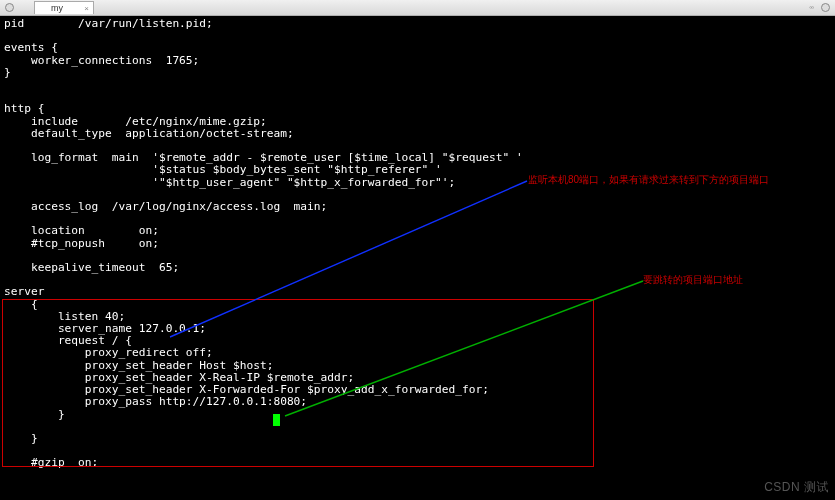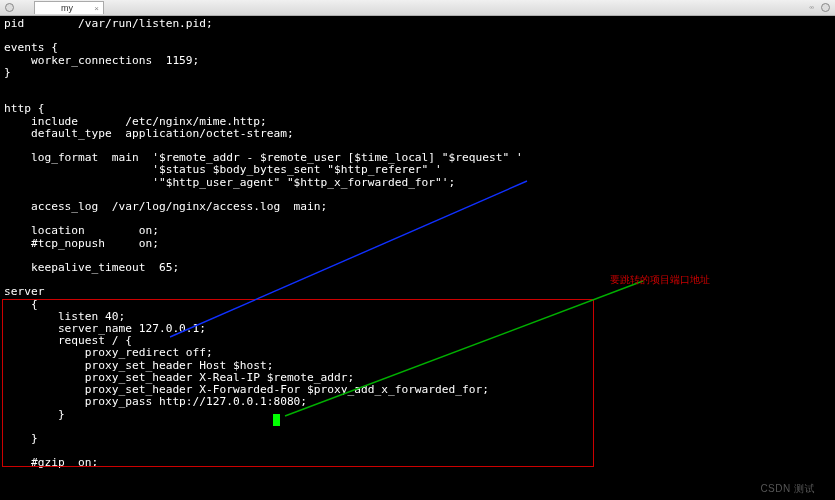--- a/index.html
+++ b/index.html
@@ -21,21 +21,21 @@
     background: #ddd;
     margin-left: 5px;
   }
   .window-dot.right { position: absolute; right: 5px; }
   .tab {
     height: 13px;
     background: #fff;
     border: 1px solid #aaa;
     border-bottom: none;
     margin-left: 20px;
-    padding: 0 30px 0 26px;
+    padding: 0 30px 0 16px;
     font-size: 9px;
     line-height: 12px;
     color: #333;
     position: relative;
   }
   .tab-close {
     position: absolute;
     right: 4px; top: 1px;
     font-size: 8px;
     color: #888;
@@ -76,22 +76,22 @@
   }
   .overlay { position: absolute; top:0; left:0; pointer-events:none; }
   .cursor-block {
     position: absolute;
     width: 7px; height: 12px;
     background: #0f0;
     mix-blend-mode: screen;
   }
   .watermark {
     position: absolute;
-    right: 20px; bottom: 4px;
-    font-size: 10px;
+    right: 6px; bottom: 4px;
+    font-size: 12px;
     color: #555;
     letter-spacing: 0.5px;
   }
 </style>
 </head>
 <body>
 
 <div class="titlebar">
   <div class="window-dot"></div>
   <div class="tab">
@@ -100,26 +100,26 @@
   </div>
   <span class="menu-icon">◦◦</span>
   <div class="window-dot right"></div>
 </div>
 
 <div class="terminal">
 
 <pre class="code"><span>pid        /var/run/listen.pid;</span>
 <span></span>
 <span>events {</span>
-<span>    worker_connections  1159;</span>
+<span>    worker_connections  1765;</span>
 <span>}</span>
 <span></span>
 <span></span>
 <span>http {</span>
-<span>    include       /etc/nginx/mime.http;</span>
+<span>    include       /etc/nginx/mime.gzip;</span>
 <span>    default_type  application/octet-stream;</span>
 <span></span>
 <span>    log_format  main  '$remote_addr - $remote_user [$time_local] "$request" '</span>
 <span>                      '$status $body_bytes_sent "$http_referer" '</span>
 <span>                      '"$http_user_agent" "$http_x_forwarded_for"';</span>
 <span></span>
 <span>    access_log  /var/log/nginx/access.log  main;</span>
 <span></span>
 <span>    location        on;</span>
 <span>    #tcp_nopush     on;</span>
@@ -145,16 +145,17 @@
 
   <div class="box" style="left:2px;top:283px;width:592px;height:168px;"></div>
 
   <div class="cursor-block" style="left:273px;top:398px;"></div>
 
   <svg class="overlay" width="835" height="484">
     <line x1="527" stroke="#1030ff" stroke-width="1.4" y1="165" x2="170" y2="321"></line>
     <line stroke="#00b000" stroke-width="1.4" x1="643" y1="265" x2="285" y2="400"></line>
   </svg>
 
-  <div class="anno" style="left:610px; top:257px;">要跳转的项目端口地址</div>
+  <div class="anno" style="left:528px; top:157px;">监听本机80端口，如果有请求过来转到下方的项目端口</div>
+  <div class="anno" style="left:643px; top:257px;">要跳转的项目端口地址</div>
 
   <div class="watermark">CSDN 测试</div>
 </div>
 
 </body></html>

